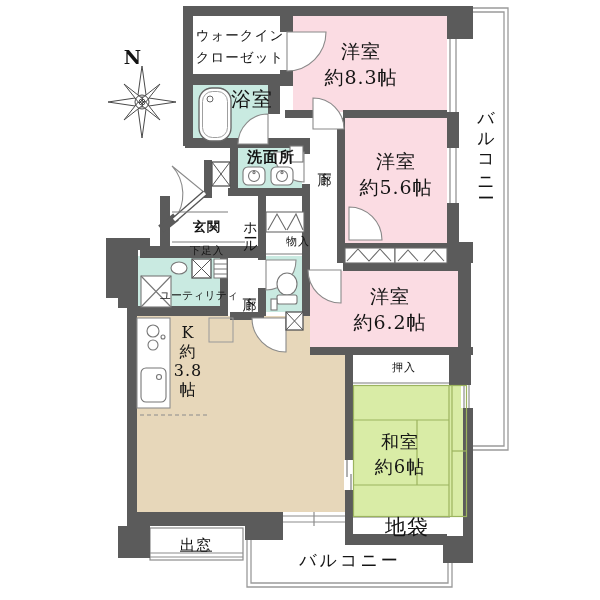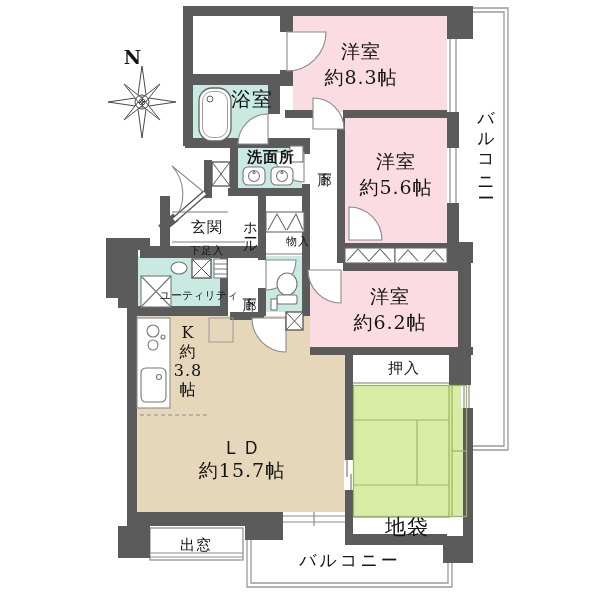--- a/index.html
+++ b/index.html
@@ -238,41 +238,43 @@
       <polygon points="108,102 142,97 142,107"></polygon>
       <polygon points="160,84 145,103 141,99"></polygon>
       <polygon points="160,120 141,105 145,101"></polygon>
       <polygon points="124,120 139,101 143,105"></polygon>
       <polygon points="124,84 143,99 139,103"></polygon>
       <circle cx="142" cy="102" r="7" fill="none"></circle>
       <circle cx="142" cy="102" r="3" fill="none"></circle>
     </g>
   </svg>
 
+  <div class="lbl" style="left:240px;top:47px;font-size:13.5px;line-height:1.6;">ウォークイン
+クローゼット</div>
   <div class="lbl" style="left:252px;top:100px;font-size:20px;">浴室</div>
   <div class="lbl" style="left:271px;top:157px;font-size:15px;font-weight:bold;">洗面所</div>
   <div class="lbl v" style="left:325px;top:162px;font-size:14px;">廊下</div>
   <div class="lbl v" style="left:251px;top:230px;font-size:14px;">ホール</div>
   <div class="lbl v" style="left:250px;top:287px;font-size:14px;">廊下</div>
-  <div class="lbl" style="left:207px;top:227px;font-size:15px;">玄関</div>
+  <div class="lbl" style="left:207px;top:227px;font-size:13px;font-weight:bold;">玄関</div>
   <div class="lbl" style="left:207px;top:250px;font-size:10.5px;">下足入</div>
   <div class="lbl" style="left:285px;top:242px;font-size:11px;padding-left:26px;">物入</div>
   <div class="lbl" style="left:199px;top:296px;font-size:11px;letter-spacing:0;">ユーティリティ</div>
   <div class="lbl" style="left:188px;top:362px;font-size:16px;line-height:1.18;">K
 約
 3.8
 帖</div>
-  <div class="lbl" style="left:242px;top:459px;font-size:19px;line-height:1.2;">ＬＤ
-約15.7帖</div>
   <div class="lbl" style="left:361px;top:64px;font-size:19px;">洋室
 約8.3帖</div>
   <div class="lbl" style="left:396px;top:174px;font-size:19px;">洋室
 約5.6帖</div>
   <div class="lbl" style="left:390px;top:309px;font-size:19px;">洋室
 約6.2帖</div>
-  <div class="lbl" style="left:404px;top:368px;font-size:15px;">押入</div>
+  <div class="lbl" style="left:400px;top:455px;font-size:18px;">和室
+約6帖</div>
+  <div class="lbl" style="left:404px;top:368px;font-size:11px;">押入</div>
   <div class="lbl" style="left:407px;top:527px;font-size:21px;">地袋</div>
-  <div class="lbl" style="left:196px;top:545px;font-size:15px;">出窓</div>
+  <div class="lbl" style="left:196px;top:545px;font-size:15px;text-decoration:underline;">出窓</div>
   <div class="lbl v" style="left:486px;top:145px;font-size:17px;letter-spacing:3px;">バルコニー</div>
   <div class="lbl" style="left:350px;top:561px;font-size:17px;letter-spacing:3px;">バルコニー</div>
   <div class="lbl b" style="left:133px;top:57px;font-size:19px;">N</div>
 
 </div>
 
 </body></html>

